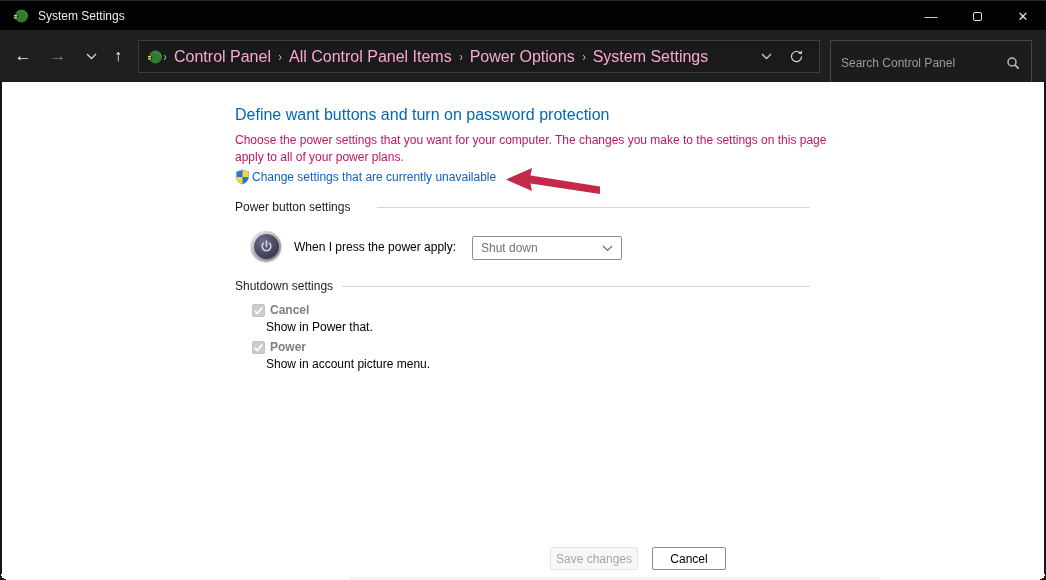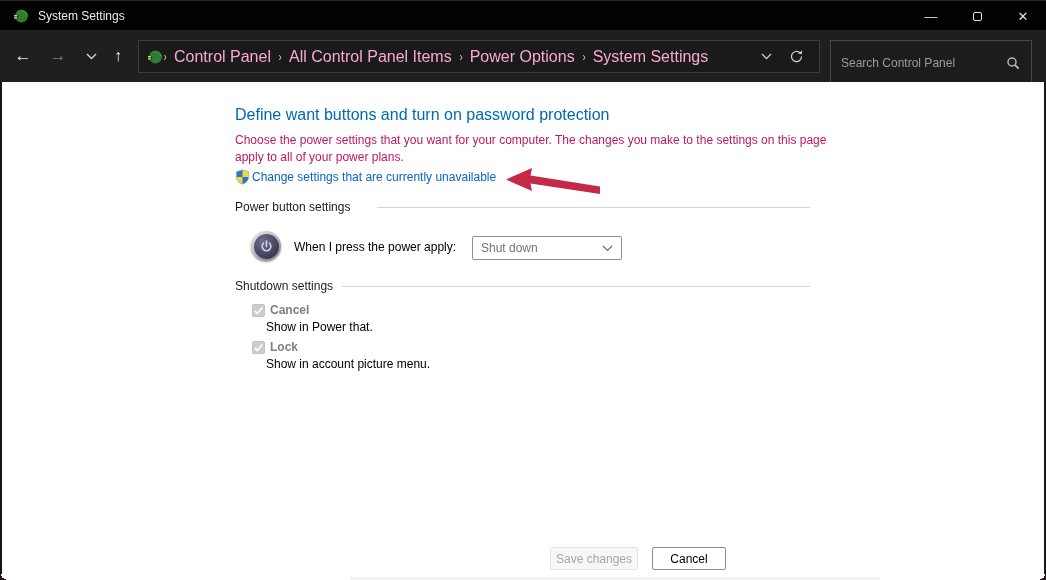--- a/index.html
+++ b/index.html
@@ -201,21 +201,21 @@
         </svg>
     </div>
     <div class="chk-label" style="left:268px; top:221px;">Cancel</div>
     <div class="chk-desc" style="left:264px; top:238px;">Show in Power that.</div>
 
     <div class="chk" style="left:250px; top:259px;">
       <svg width="11" height="11" viewBox="0 0 13 13">
           <polyline points="2,7 5,10 11,3" fill="none" stroke="#ffffff" stroke-width="2"></polyline>
         </svg>
     </div>
-    <div class="chk-label" style="left:268px; top:258px;">Lock</div>
+    <div class="chk-label" style="left:268px; top:258px;">Power</div>
     <div class="chk-desc" style="left:264px; top:275px;">Show in account picture menu.</div>
 
     <div class="btn-row">
       <button class="btn btn-save" disabled="">Save changes</button>
       <button class="btn btn-cancel">Cancel</button>
     </div>
   </div>
 
   <div class="bottom-strip"></div>
   <div class="corner corner-l"></div>

